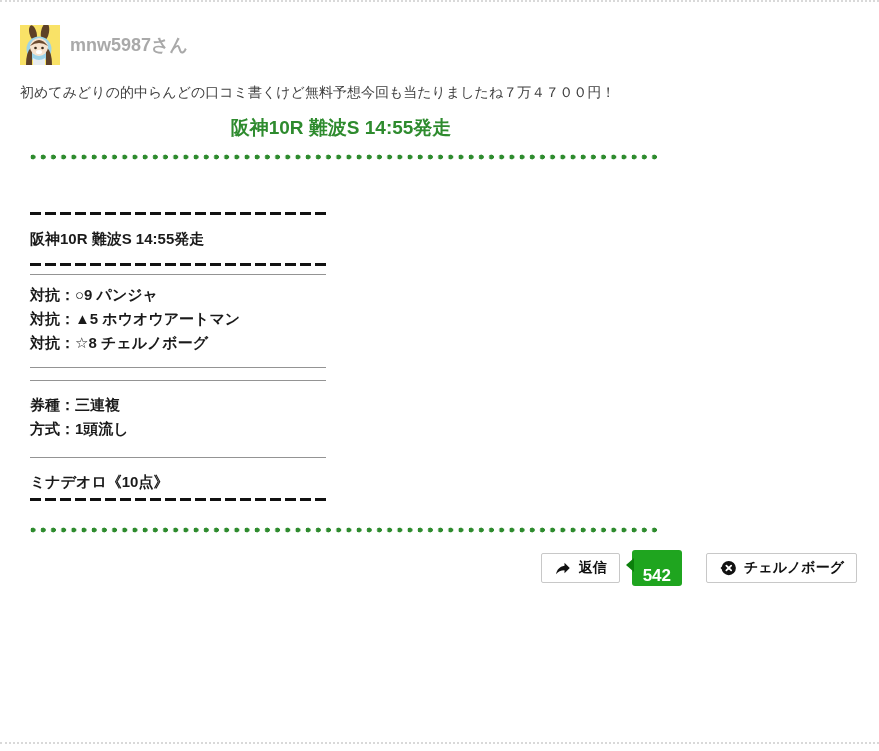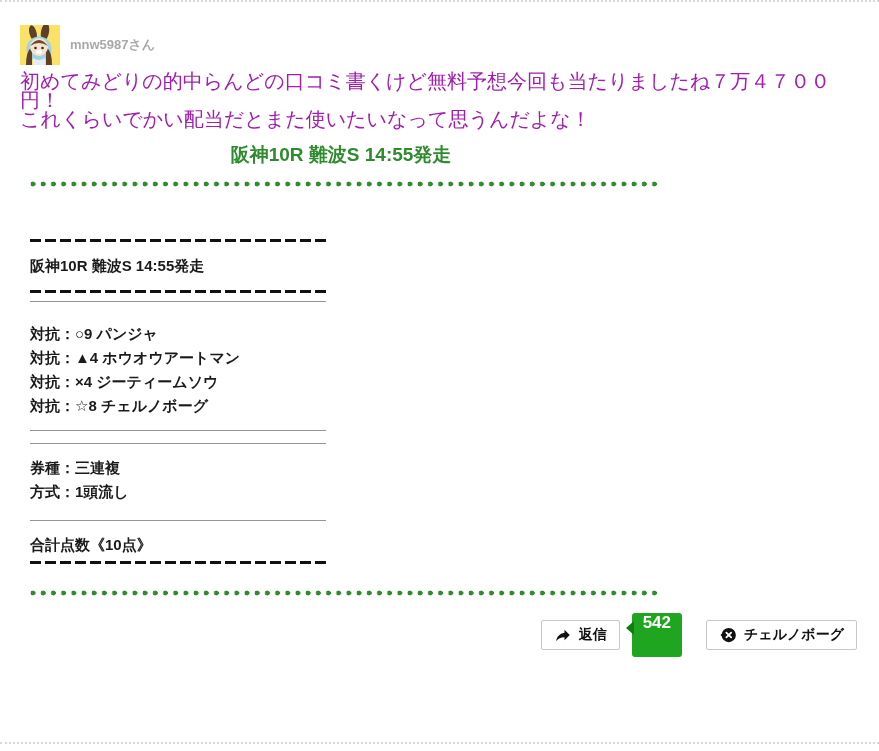--- a/index.html
+++ b/index.html
@@ -3,51 +3,51 @@
 <meta charset="utf-8">
 <style>
   html,body { margin:0; padding:0; background:#fff; }
   body { width:879px; height:751px; font-family:"Liberation Sans","DejaVu Sans",sans-serif; overflow:hidden; }
   .card { box-sizing:border-box; width:879px; min-height:744px;
           border-top:2px dotted #d9d9d9; border-bottom:2px dotted #d9d9d9;
           padding:0 22px 8px 20px; background:#fff; }
 
   .header { display:flex; align-items:center; gap:10px; padding-top:23px; }
   .avatar { width:40px; height:40px; flex:0 0 40px; }
-  .username { font-size:13px; font-weight:bold; color:#a9a9a9; }
+  .username { font-size:18px; font-weight:bold; color:#a9a9a9; }
 
-  .comment { margin-top:7px; font-size:20px; line-height:19px; color:#a21caf; }
+  .comment { margin-top:18px; font-size:14px; line-height:19px; color:#404040; }
 
   .race-heading { margin:13px 0 0 10px; width:622px; text-align:center;
                   font-size:19px; font-weight:bold; color:#2e8b2e; }
 
   .dots { width:630px; height:6px; margin-left:10px; margin-top:13px;
           background-image:radial-gradient(circle at 3px 3px,#2e8b2e 2.2px,transparent 2.7px);
           background-size:10.2px 6px; background-repeat:repeat-x; }
   .dots.bottom { margin-top:26px; }
 
   .tip { margin-left:10px; width:296px; margin-top:52px; }
   .dash { height:3px; width:296px;
           background:repeating-linear-gradient(90deg,#111 0 11px,transparent 11px 15px); }
   .dash.mt { margin-top:12px; }
   .dash.last { margin-top:4px; }
   .thin { height:1px; width:296px; background:#949494; }
   .thin.m8 { margin-top:8px; }
   .thin.m12 { margin-top:12px; }
   .thin.m16 { margin-top:16px; }
   .tip-line { font-size:15px; font-weight:bold; color:#1a1a1a; line-height:24px; }
   .tip-line.mt { margin-top:12px; }
-  .taikou-block { margin-top:20px; }
+  .taikou-block { margin-top:8px; }
 
   .actions { display:flex; justify-content:flex-end; align-items:center; gap:16px; margin-top:17px; }
   .btn { display:flex; align-items:center; gap:7px; box-sizing:border-box; height:30px;
          padding:0 12px; background:#fff; border:1px solid #c8c8c8; border-radius:2px;
          font-family:inherit; font-size:14px; font-weight:bold; color:#111; cursor:pointer; }
   .btn svg { flex:0 0 auto; }
-  .badge { position:relative; display:flex; align-items:flex-start; box-sizing:border-box; height:44px;
+  .badge { position:relative; display:flex; align-items:flex-end; box-sizing:border-box; height:36px;
            margin-left:-4px; padding:0 11px; background:#1fa51f; border-radius:3px;
            color:#fff; font-size:17px; font-weight:bold; }
   .badge::before { content:""; position:absolute; left:-13px; top:8px; width:0; height:0;
                    border:7px solid transparent; border-right:8px solid #0c7f0c; }
   .btn.hide { margin-left:8px; }
 </style>
 </head>
 <body>
 
 <div class="card">
@@ -67,44 +67,42 @@
         <circle cx="22.5" cy="23" r="1.3" fill="#3a2a1a"></circle>
         <ellipse cx="19" cy="27" rx="3" ry="2" fill="#fff"></ellipse>
         <path d="M13 33 Q19 37 25 33 L25 40 L13 40 Z" fill="#e8edf2"></path>
       </svg>
     </div>
     <span class="username">mnw5987さん</span>
   </div>
 
   <div class="comment">
     <div>初めてみどりの的中らんどの口コミ書くけど無料予想今回も当たりましたね７万４７００円！</div>
-    <div>これくらいでかい配当だとまた使いたいなって思うんだよな！</div>
   </div>
 
   <div class="race-heading">阪神10R 難波S 14:55発走</div>
 
   <div class="dots"></div>
 
   <div class="tip">
     <div class="dash"></div>
     <div class="tip-line mt">阪神10R 難波S 14:55発走</div>
     <div class="dash mt"></div>
     <div class="thin m8"></div>
     <div class="taikou-block">
       <div class="tip-line">対抗：○9 パンジャ</div>
-      <div class="tip-line">対抗：▲4 ホウオウアートマン</div>
-      <div class="tip-line">対抗：×4 ジーティームソウ</div>
+      <div class="tip-line">対抗：▲5 ホウオウアートマン</div>
       <div class="tip-line">対抗：☆8 チェルノボーグ</div>
     </div>
     <div class="thin m12"></div>
     <div class="thin m12"></div>
     <div class="tip-line mt">券種：三連複</div>
     <div class="tip-line">方式：1頭流し</div>
     <div class="thin m16"></div>
-    <div class="tip-line mt">合計点数《10点》</div>
+    <div class="tip-line mt">ミナデオロ《10点》</div>
     <div class="dash last"></div>
   </div>
 
   <div class="dots bottom"></div>
 
   <div class="actions">
     <button class="btn">
       <svg width="18" height="18" viewBox="0 0 24 24">
         <path d="M14 9V5l7 7-7 7v-4.1c-5 0-8.5 1.7-11.2 5.3C3.9 14.6 7 10 14 9z" fill="#111"></path>
       </svg>

